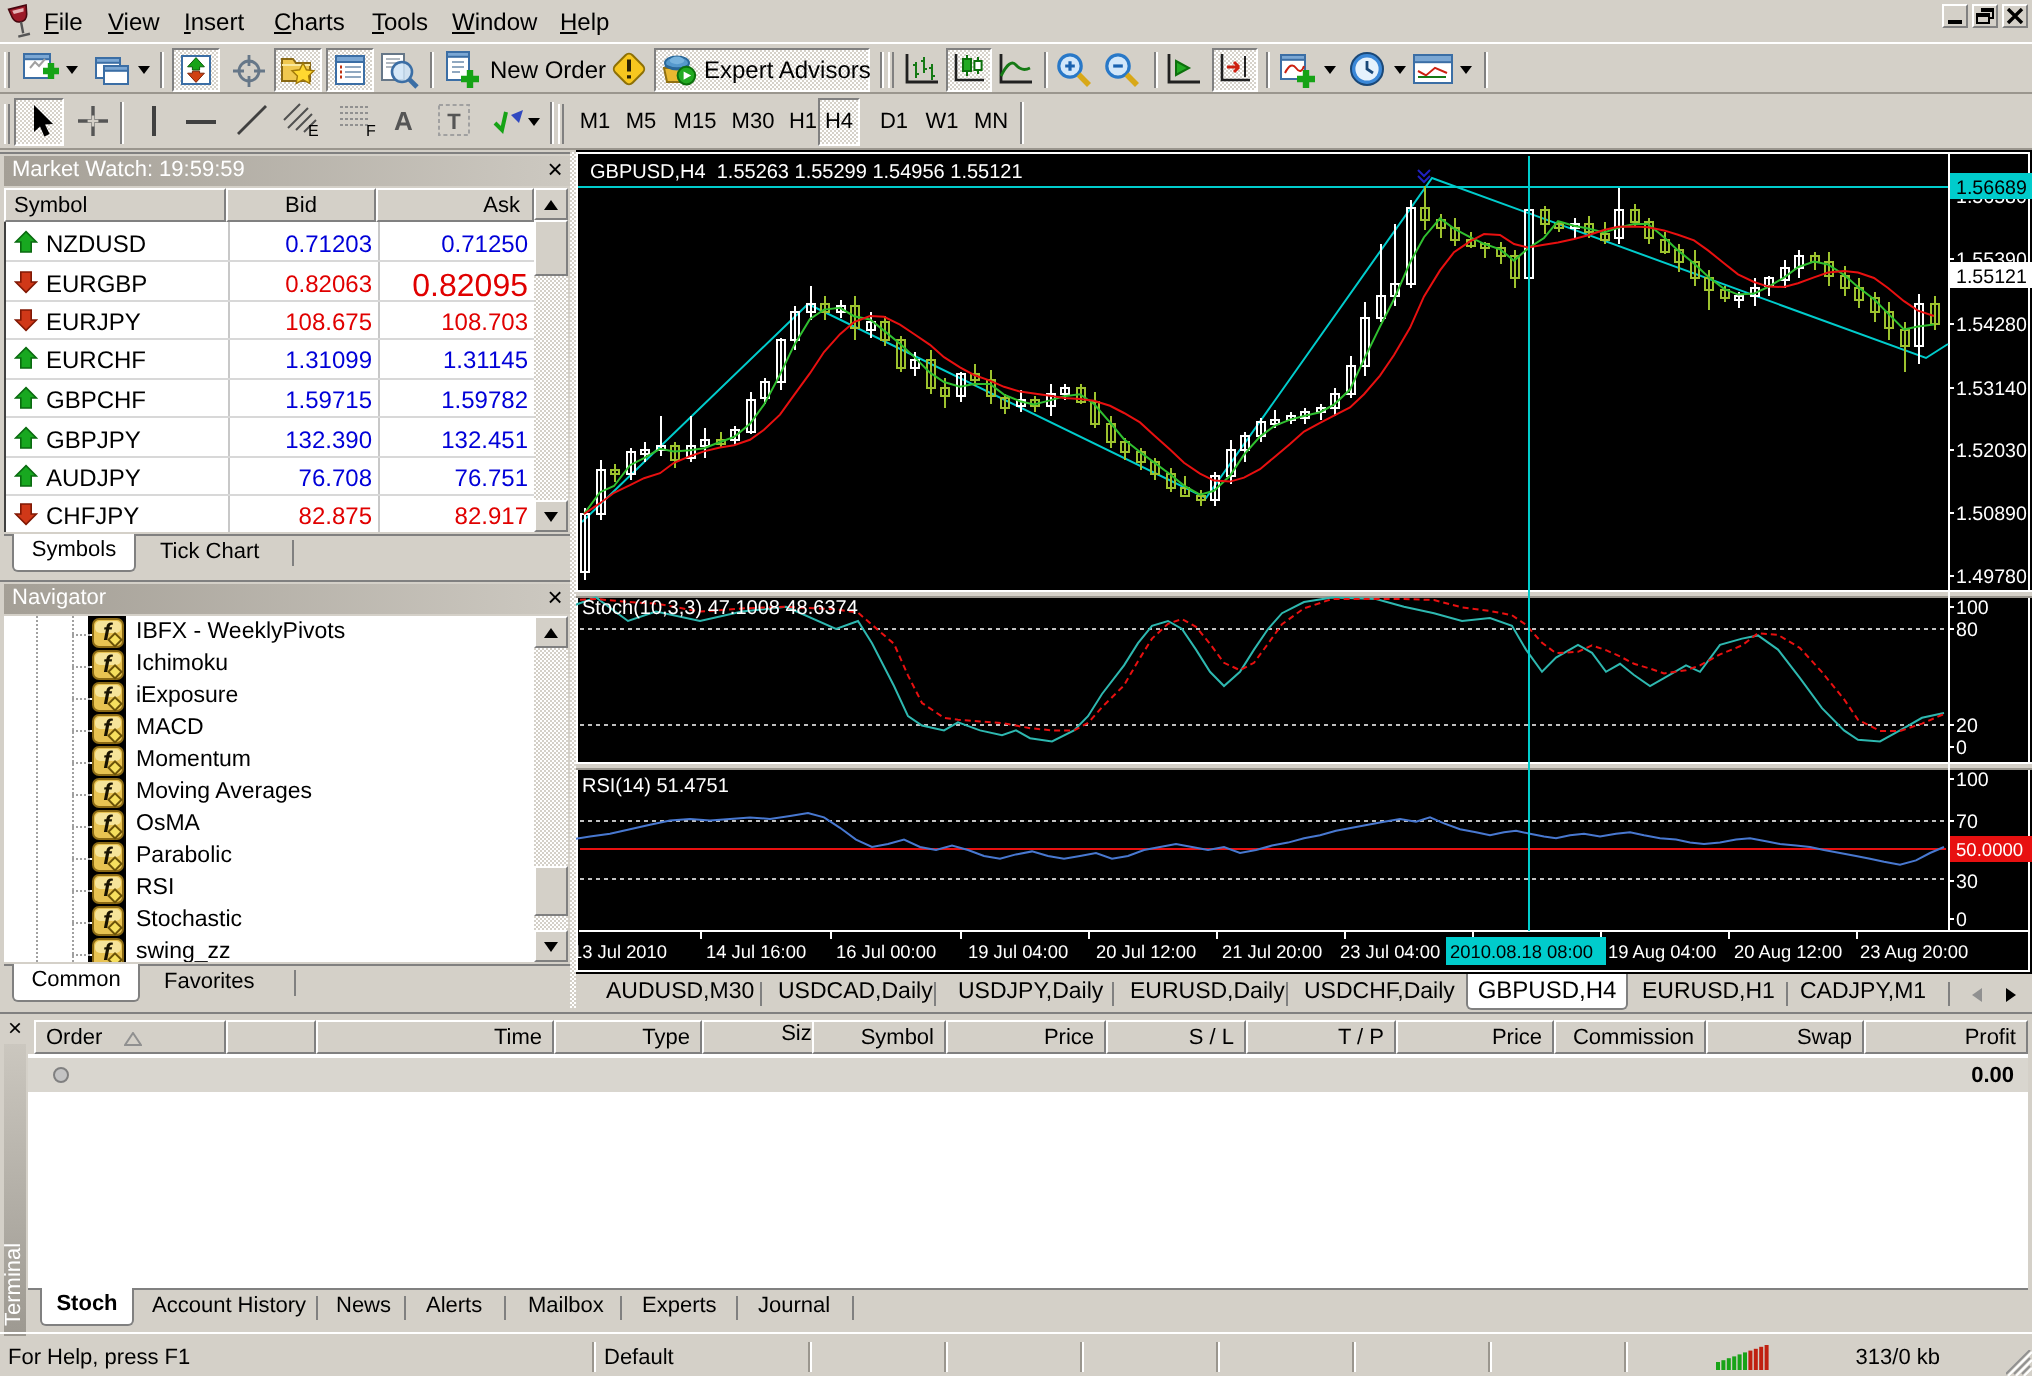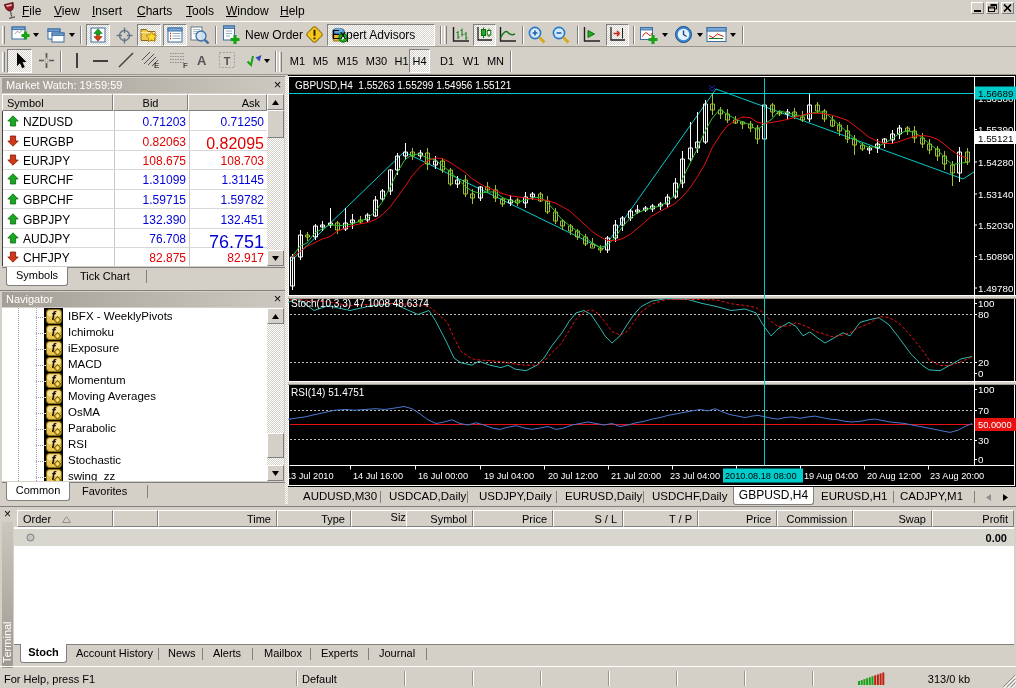--- a/index.html
+++ b/index.html
@@ -101,21 +101,21 @@
   </svg>
 <div class="btn pressed" style="left:327px;top:24px;width:108px;height:22px"></div>
 <svg class="abs" style="left:330px;top:26px" width="19" height="17" viewBox="0 0 19 17">
     <path d="M2 8 h13 l-1.5 7 h-10 Z" fill="#e8b830" stroke="#907010"></path>
     <ellipse cx="8.5" cy="5.5" rx="6" ry="3.2" fill="#5599cc" stroke="#2a6899"></ellipse>
     <ellipse cx="8.5" cy="4.2" rx="3.6" ry="1.9" fill="#77b3dd"></ellipse>
     <path d="M2.5 6.8 Q8.5 9.6 14.5 6.8" stroke="#2a6899" fill="none" stroke-width="1.2"></path>
     <circle cx="13.2" cy="11.8" r="4.4" fill="#22aa22" stroke="#0c700c"></circle>
     <path d="M11.8 9.7 L15.6 11.8 L11.8 13.9 Z" fill="#fff"></path>
   </svg>
-<div class="abs" style="left:332px;top:28px;font-size:12px">Expert Advisors</div>
+<div class="abs" style="left:352px;top:28px;font-size:12px">Expert Advisors</div>
 <div class="vsep" style="left:440px;top:26px;height:18px"></div>
 <div class="grip" style="left:444px;top:26px;height:18px"></div>
 <svg class="abs" style="left:451px;top:26px" width="19" height="18" viewBox="0 0 19 18">
     <path d="M2.5 1 V15 H18" stroke="#202020" fill="none" stroke-width="1.4"></path>
     <path d="M7 5 V13 M5.5 6.5 H7 M7 11 H8.5 M11 2.5 V10.5 M9.5 4.5 H11 M11 8.5 H12.5 M15 6 V14 M13.5 8 H15 M15 12 H16.5" stroke="#157a15"></path>
   </svg>
 <div class="btn pressed" style="left:473px;top:24px;width:23px;height:22px"></div>
 <svg class="abs" style="left:476px;top:26px" width="17" height="17" viewBox="0 0 17 17">
     <path d="M2 1 V14 H16" stroke="#202020" fill="none" stroke-width="1.3"></path>
     <path d="M7.5 1.5 V12" stroke="#0c700c"></path>
@@ -267,21 +267,21 @@
       </svg>
       <div class="abs" style="left:20px;top:102px;font-size:12px">GBPJPY</div>
       <div class="abs" style="left:95px;top:102px;width:88px;text-align:right;font-size:12px;color:#0000d8">132.390</div>
       <div class="abs" style="left:175px;top:102px;width:86px;text-align:right;font-size:12px;color:#0000d8">132.451</div>
       <div class="abs" style="left:0;top:136.1px;width:265px;height:1px;background:#d8d8d8"></div>
       <svg class="abs" style="left:4px;top:121px" width="12" height="12" viewBox="0 0 12 12">
         <path d="M6 0.8 L11.2 6 L8.6 6 L8.6 11 L3.4 11 L3.4 6 L0.8 6 Z" fill="#18a820" stroke="#0a6a10" stroke-width="0.8"></path>
       </svg>
       <div class="abs" style="left:20px;top:121px;font-size:12px">AUDJPY</div>
       <div class="abs" style="left:95px;top:121px;width:88px;text-align:right;font-size:12px;color:#0000d8">76.708</div>
-      <div class="abs" style="left:175px;top:121px;width:86px;text-align:right;font-size:18px;color:#0000d8">76.751</div>
+      <div class="abs" style="left:175px;top:121px;width:86px;text-align:right;font-size:12px;color:#0000d8">76.751</div>
       <svg class="abs" style="left:4px;top:140px" width="12" height="12" viewBox="0 0 12 12">
         <path d="M6 11.2 L11.2 6 L8.6 6 L8.6 1 L3.4 1 L3.4 6 L0.8 6 Z" fill="#d03818" stroke="#801804" stroke-width="0.8"></path>
       </svg>
       <div class="abs" style="left:20px;top:140px;font-size:12px">CHFJPY</div>
       <div class="abs" style="left:95px;top:140px;width:88px;text-align:right;font-size:12px;color:#e00000">82.875</div>
       <div class="abs" style="left:175px;top:140px;width:86px;text-align:right;font-size:12px;color:#e00000">82.917</div>
     </div>
     <div class="abs" style="left:267px;top:17px;width:17px;height:172px;background:repeating-conic-gradient(#fff 0% 25%,#d4d0c8 0% 50%) 0 0/2px 2px">
       <div class="abs bevel-out" style="left:0;top:0;width:17px;height:16px;background:#d4d0c8"></div>
       <svg class="abs" style="left:5px;top:5.5px" width="7" height="5" viewBox="0 0 7 5">

